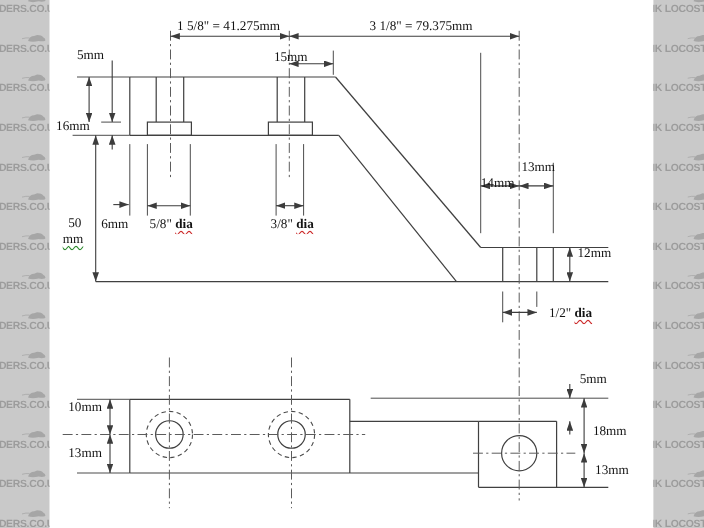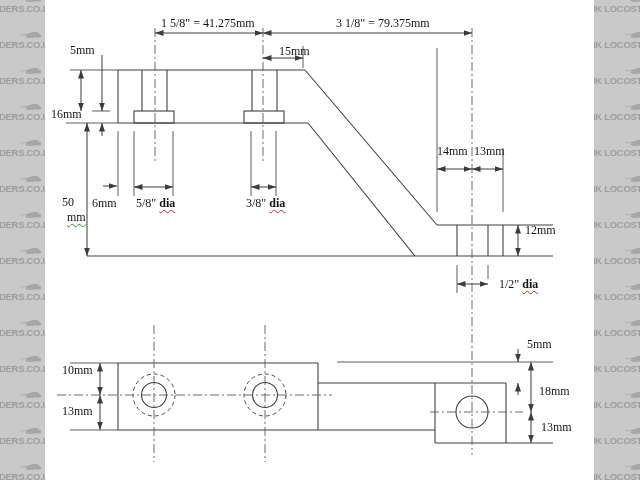--- a/index.html
+++ b/index.html
@@ -131,29 +131,29 @@
 
       <path class="dim1" d="M518,349 V362"></path>
       <path class="dim1" d="M518,395 V383"></path>
       <path class="dim" d="M531,362 V412"></path>
       <path class="dim" d="M531,412 V443"></path>
     </g>
   </svg>
 
   <span class="lbl" style="left:161px;top:17px">1 5/8" = 41.275mm</span>
   <span class="lbl" style="left:336px;top:17px">3 1/8" = 79.375mm</span>
-  <span class="lbl" style="left:279px;top:45px">15mm</span>
+  <span class="lbl" style="left:249px;top:45px">15mm</span>
   <span class="lbl" style="left:70px;top:44px">5mm</span>
   <span class="lbl" style="left:51px;top:108px">16mm</span>
   <span class="lbl" style="left:62px;top:196px">50</span>
-  <span class="lbl sq-green" style="left:67px;top:211px">mm</span>
+  <span class="lbl sq-green" style="left:57px;top:211px">mm</span>
   <span class="lbl" style="left:92px;top:197px">6mm</span>
   <span class="lbl" style="left:136px;top:197px"><span>5/8" </span><span class="sq-red">dia</span></span>
   <span class="lbl" style="left:246px;top:197px"><span>3/8" </span><span class="sq-red">dia</span></span>
-  <span class="lbl" style="left:437px;top:145px">14mm</span>
+  <span class="lbl" style="left:437px;top:160px">14mm</span>
   <span class="lbl" style="left:474px;top:145px">13mm</span>
   <span class="lbl" style="left:525px;top:224px">12mm</span>
   <span class="lbl" style="left:499px;top:278px"><span>1/2" </span><span class="sq-red">dia</span></span>
   <span class="lbl" style="left:62px;top:364px">10mm</span>
   <span class="lbl" style="left:62px;top:405px">13mm</span>
   <span class="lbl" style="left:527px;top:338px">5mm</span>
   <span class="lbl" style="left:539px;top:385px">18mm</span>
   <span class="lbl" style="left:541px;top:421px">13mm</span>
 
   <div class="strip strip-left">

